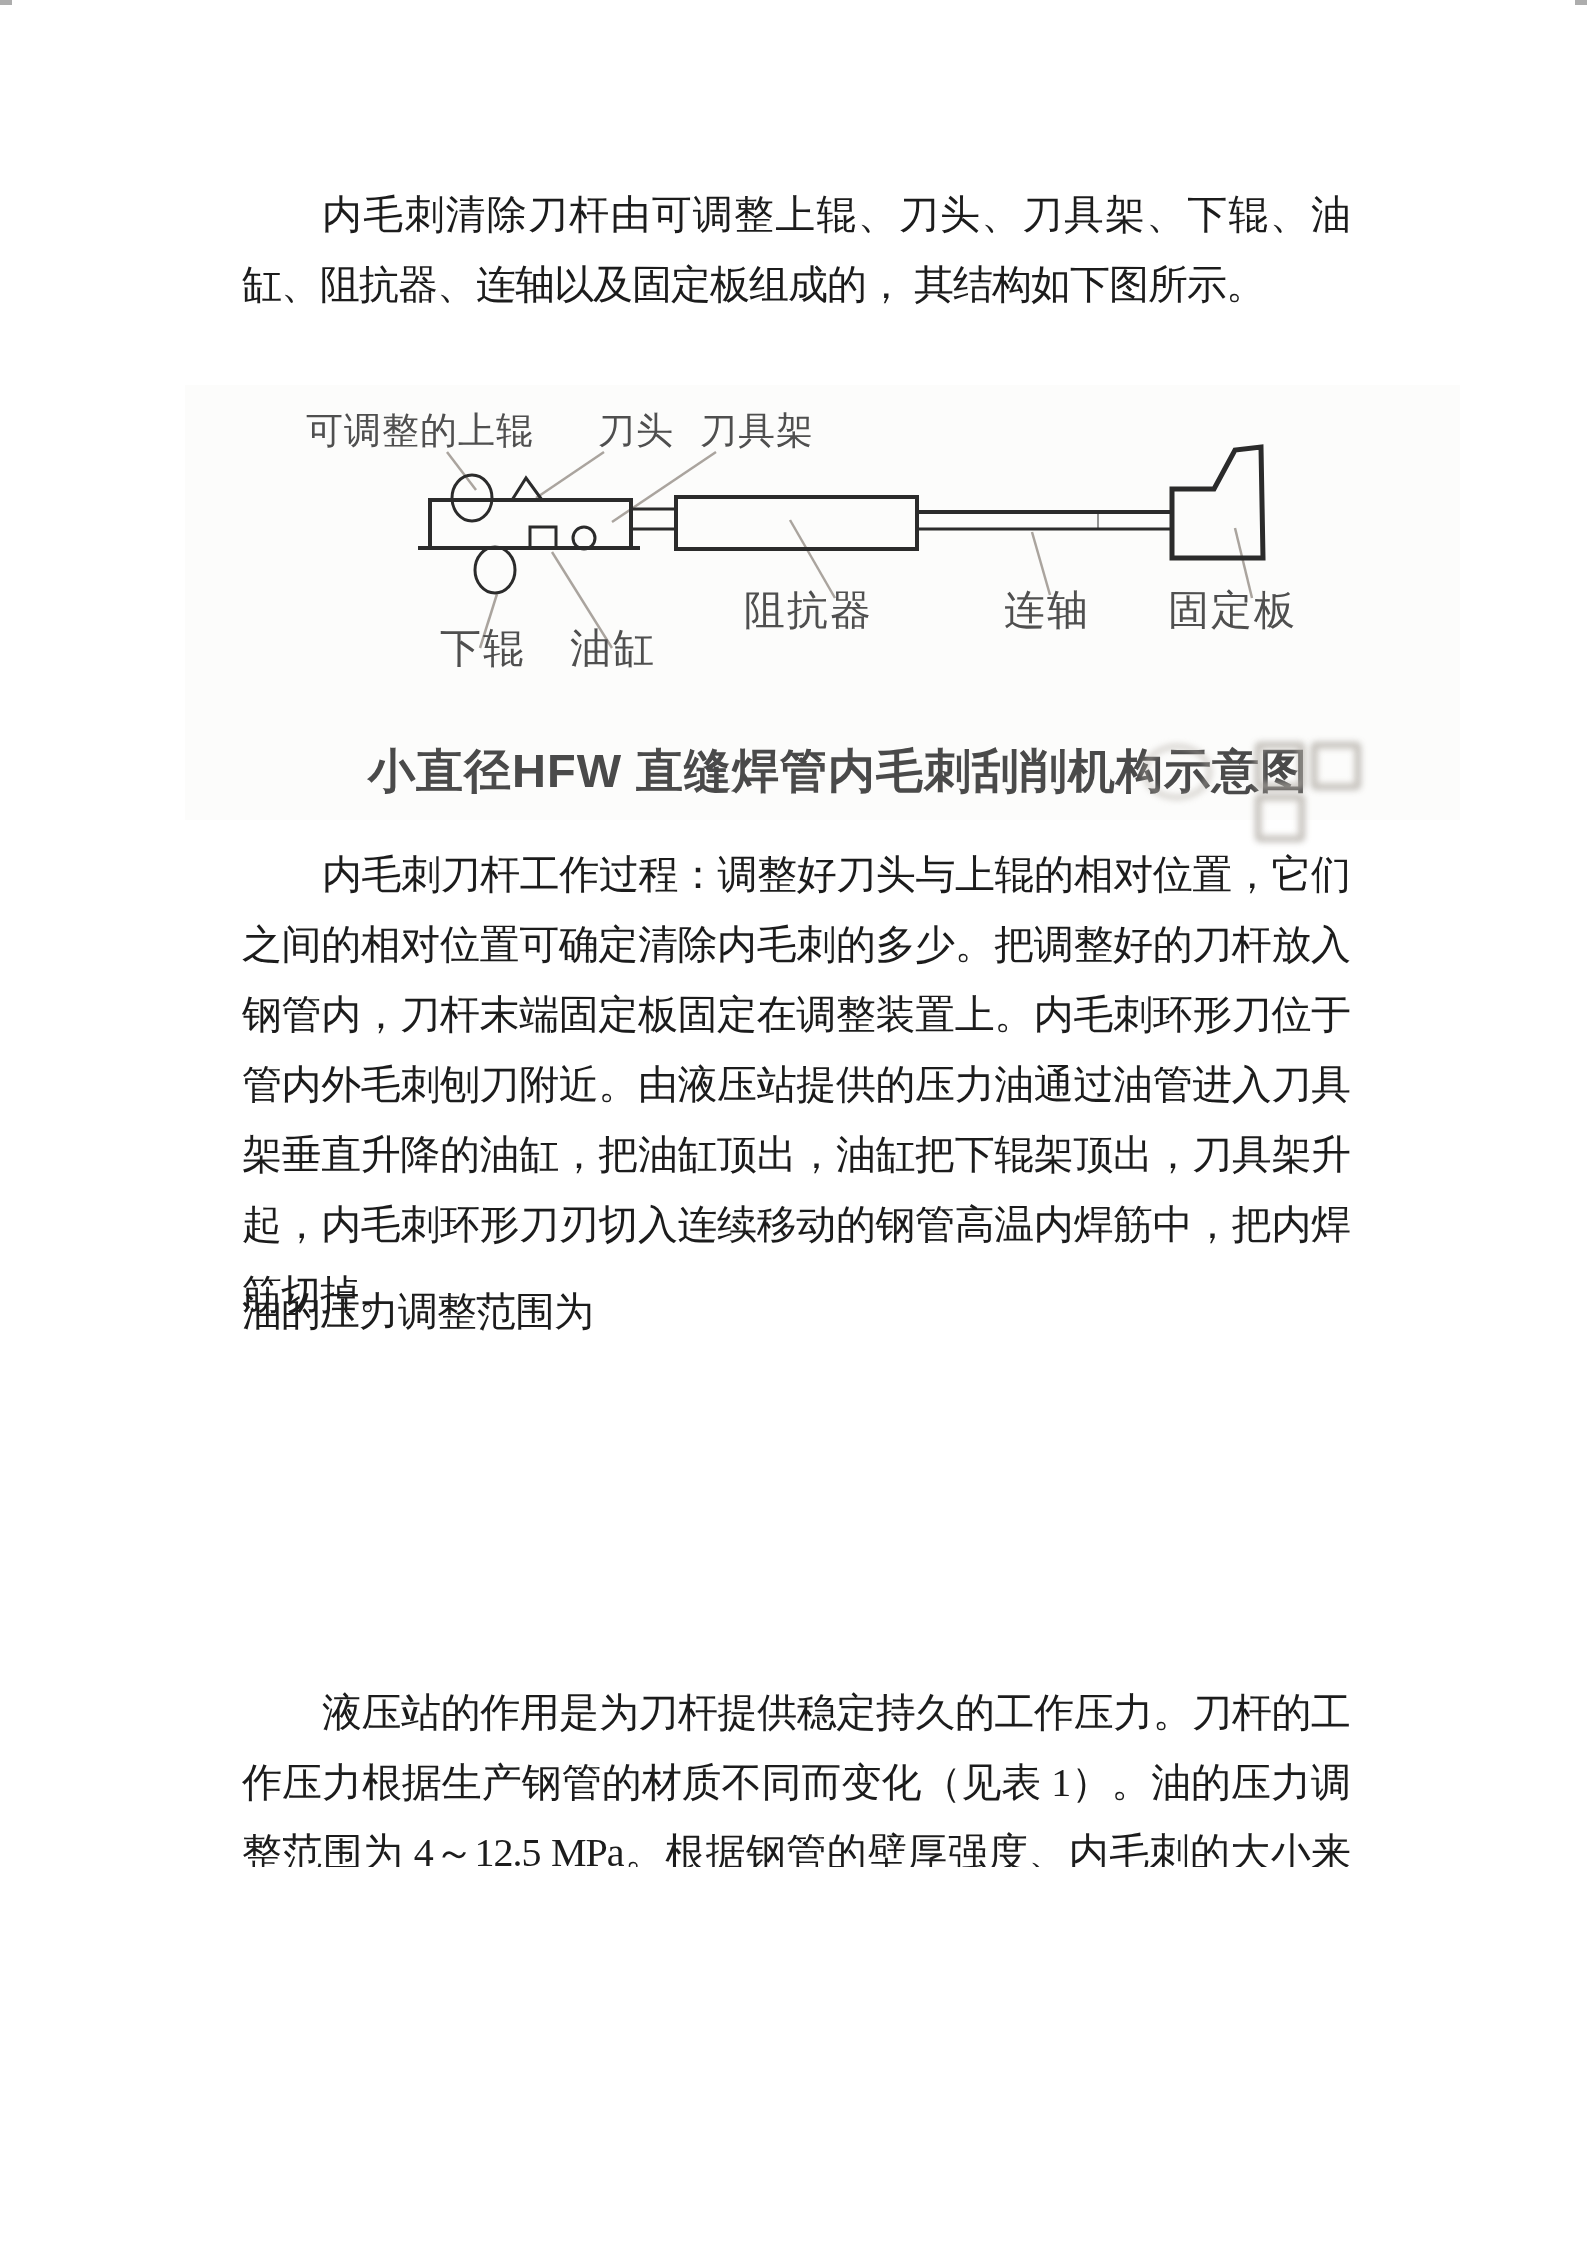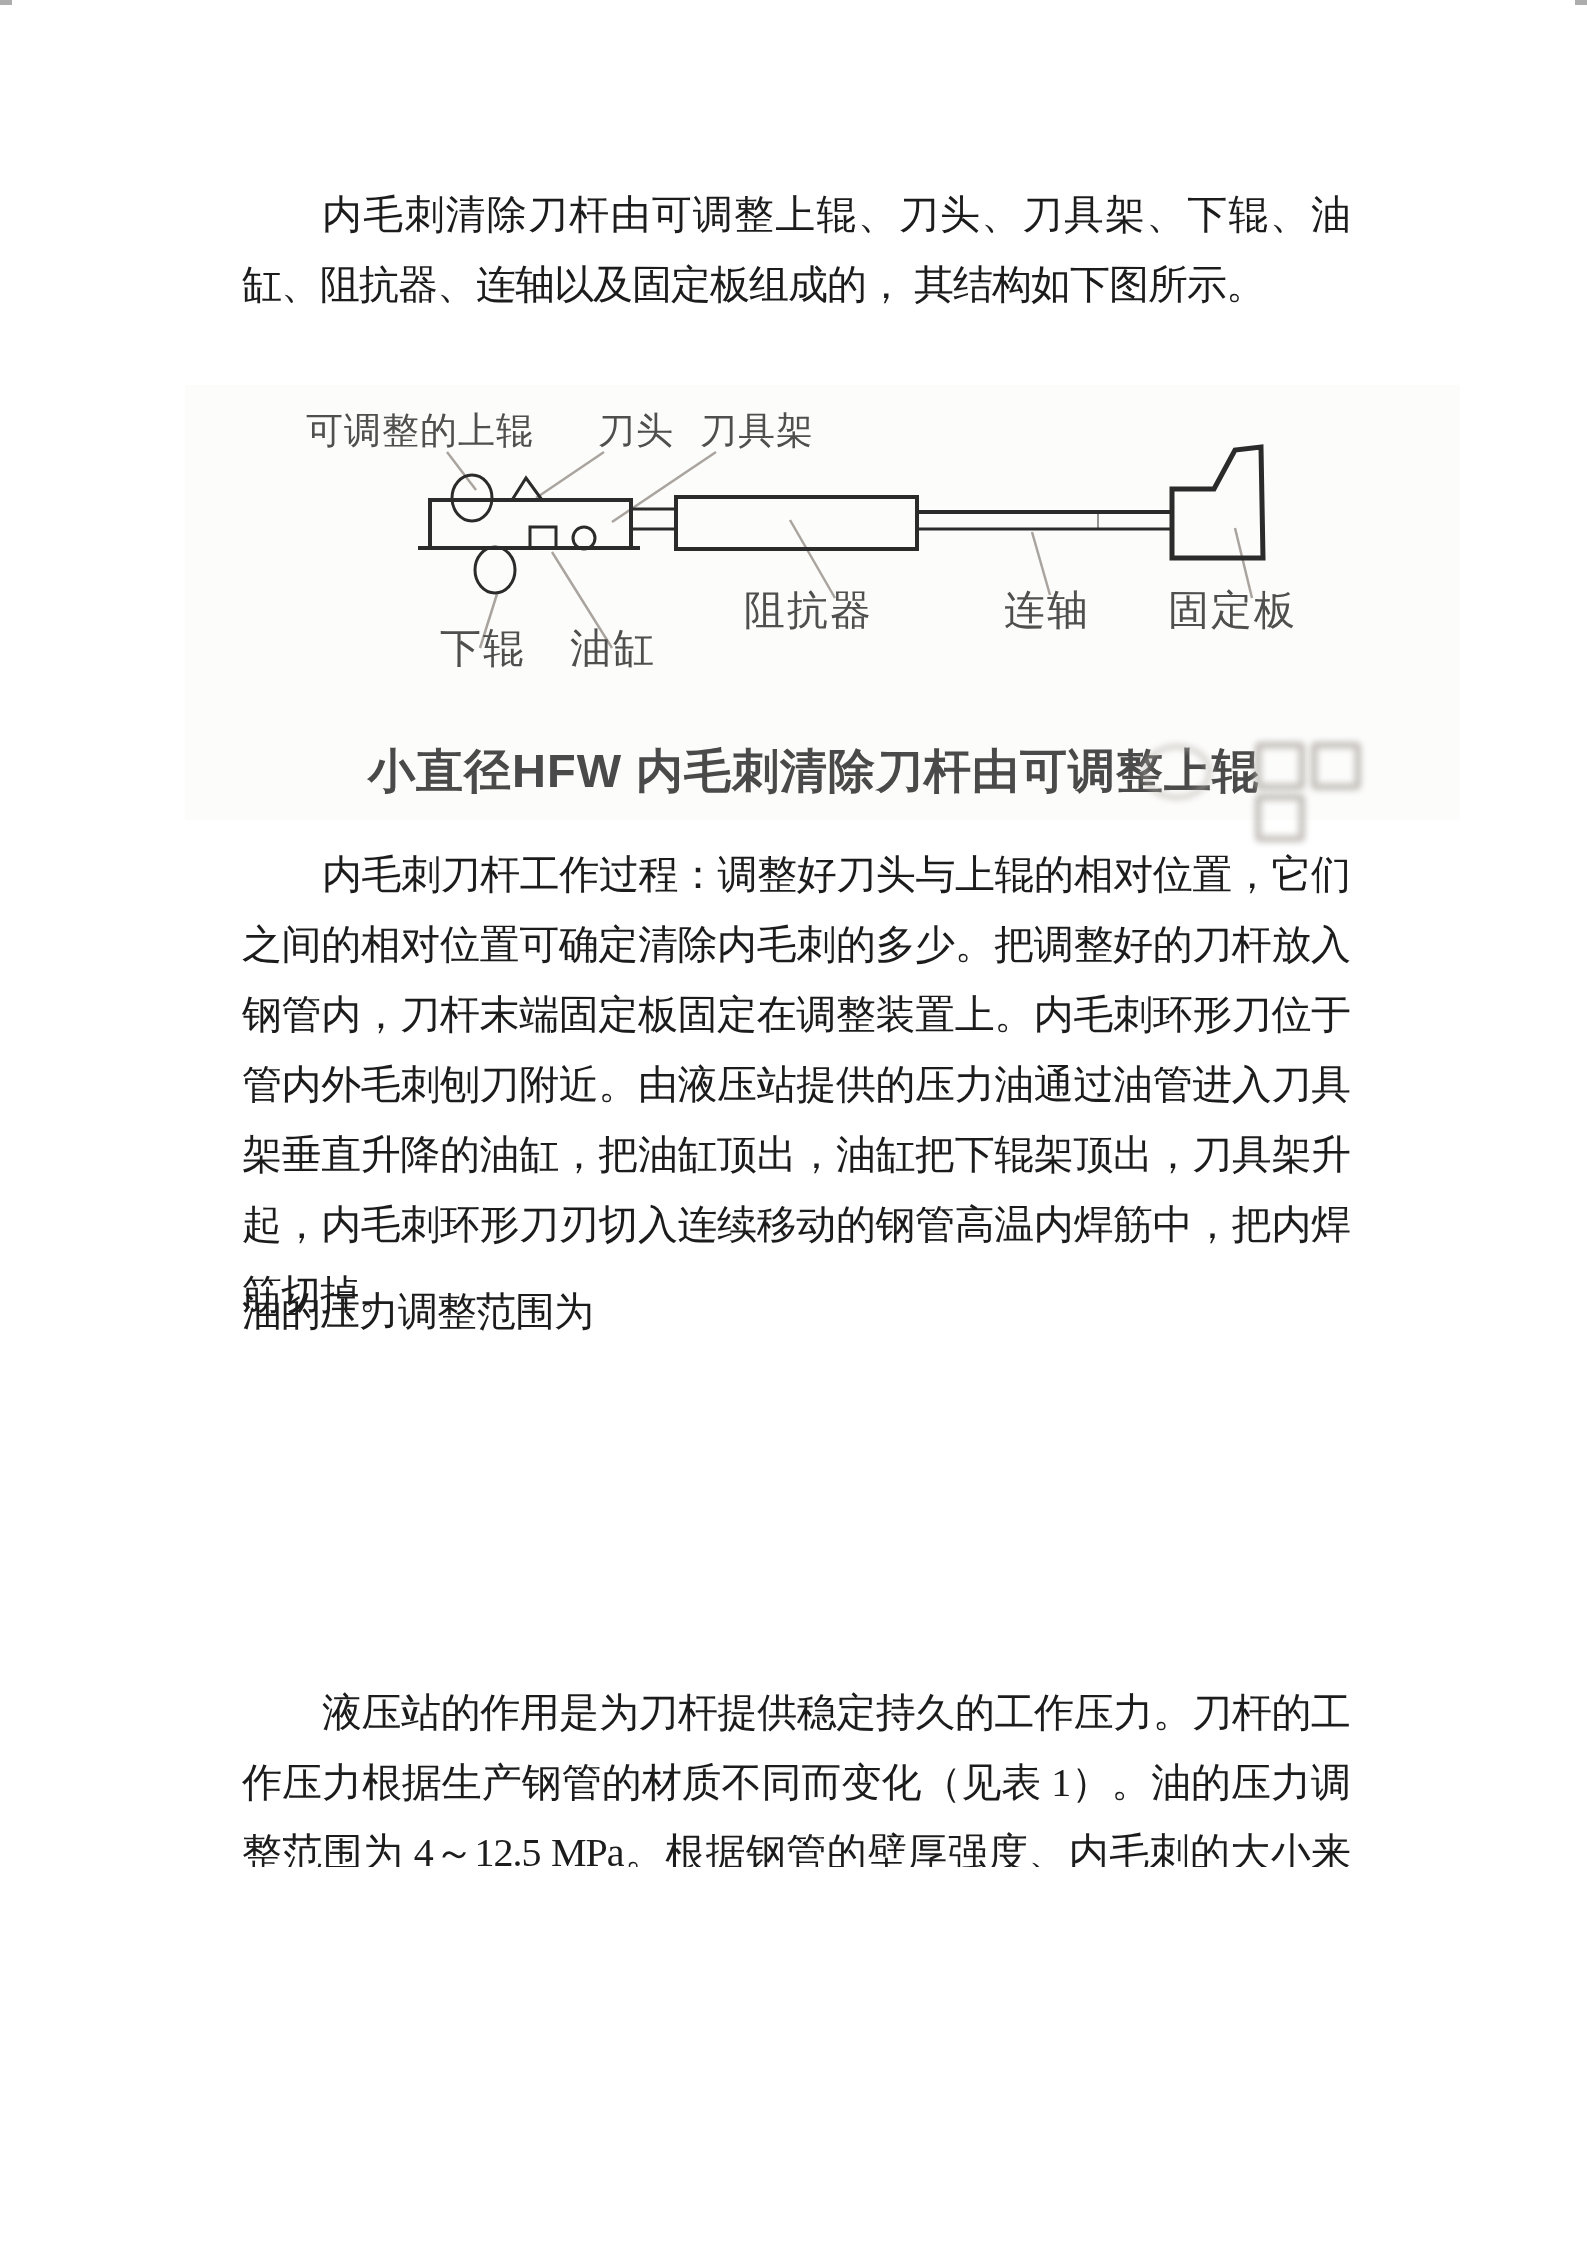--- a/index.html
+++ b/index.html
@@ -114,21 +114,21 @@
     <text class="lbl-top" x="306" y="443">可调整的上辊</text>
     <text class="lbl-top" x="598" y="443">刀头</text>
     <text class="lbl-top" x="700" y="443">刀具架</text>
     <text class="lbl-bottom" x="744" y="624">阻抗器</text>
     <text class="lbl-bottom" x="1004" y="624">连轴</text>
     <text class="lbl-bottom" x="1168" y="624">固定板</text>
     <text class="lbl-bottom" x="440" y="662">下辊</text>
     <text class="lbl-bottom" x="570" y="662">油缸</text>
   </svg>
 
-  <p class="caption">小直径HFW 内毛刺清除刀杆由可调整上辊</p>
+  <p class="caption">小直径HFW 直缝焊管内毛刺刮削机构示意图</p>
 
   <div class="wm-ring"></div>
   <div class="caption-watermark">
     <span class="wm-glyph"></span><span class="wm-glyph"></span><span class="wm-glyph"></span>
   </div>
 
   <p class="body-text indent" style="top:840px;">内毛刺刀杆工作过程：调整好刀头与上辊的相对位置，它们之间的相对位置可确定清除内毛刺的多少。把调整好的刀杆放入钢管内，刀杆末端固定板固定在调整装置上。内毛刺环形刀位于管内外毛刺刨刀附近。由液压站提供的压力油通过油管进入刀具架垂直升降的油缸，把油缸顶出，油缸把下辊架顶出，刀具架升起，内毛刺环形刀刃切入连续移动的钢管高温内焊筋中，把内焊筋切掉。</p>
 
   <p class="body-text" style="top:1277px;">油的压力调整范围为</p>
 

